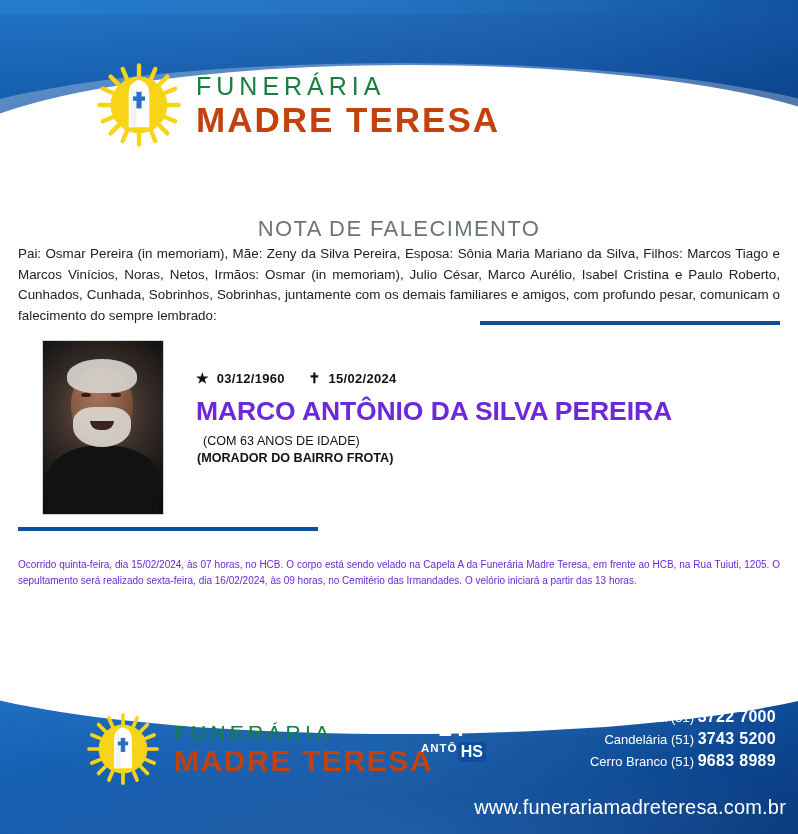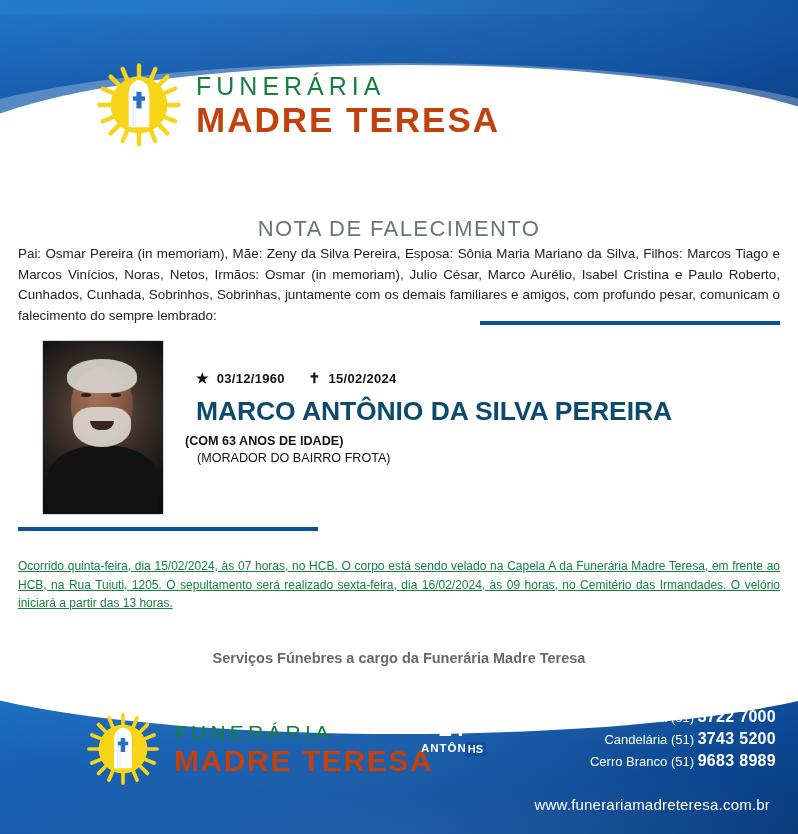--- a/index.html
+++ b/index.html
@@ -216,51 +216,50 @@
   }
   .dates .sym { font-size: 14px; }
   .dates .gap { display:inline-block; width: 16px; }
 
   .deceased-name {
     position: absolute;
     left: 196px;
     top: 396px;
     font-size: 26.5px;
     font-weight: bold;
-    color: #0c4a6e;
+    color: #6d28d9;
     letter-spacing: -0.1px;
   }
   .sub1 {
     position: absolute;
-    left: 185px;
+    left: 203px;
     top: 434px;
     font-size: 12.6px;
-    font-weight: bold;
+    font-weight: normal;
     color: #111;
   }
   .sub2 {
     position: absolute;
     left: 197px;
     top: 451px;
     font-size: 12.6px;
-    font-weight: normal;
+    font-weight: bold;
     color: #111;
   }
 
   
   .details {
     position: absolute;
     left: 18px;
     top: 557px;
     width: 762px;
-    font-size: 12px;
-    color: #15803d;
+    font-size: 10px;
+    color: #6d28d9;
     line-height: 1.55;
     text-align: justify;
-    text-decoration: underline;
   }
 
   .services {
     position: absolute;
     left: 0;
     top: 650px;
     width: 798px;
     text-align: center;
     font-size: 14.5px;
     font-weight: bold;
@@ -324,21 +323,21 @@
   .badge24 .num {
     font-size: 24px;
     font-weight: bold;
     line-height: 1;
     letter-spacing: -1px;
   }
   .badge24 .hs {
     position: absolute;
     right: 2px;
     top: 26px;
-    font-size: 11px;
+    font-size: 16px;
     font-weight: bold;
     background: #0c4f9f;
     padding: 1px 3px;
     border-radius: 2px;
   }
   .badge24 .pl {
     font-size: 11.5px;
     font-weight: bold;
     letter-spacing: 1px;
     margin-top: 2px;
@@ -367,24 +366,24 @@
     white-space: nowrap;
   }
   .phones .row .city { font-weight: normal; }
   .phones .row .num {
     font-size: 16px;
     font-weight: bold;
     letter-spacing: .3px;
   }
   .site {
     position: absolute;
-    right: 28px;
+    right: 12px;
     top: 796px;
     color: #ffffff;
-    font-size: 15px;
+    font-size: 20px;
     letter-spacing: .2px;
   }
 </style>
 </head>
 <body>
 
 <div class="page">
 
   <div class="header">
     <div class="stripe"></div>
@@ -457,21 +456,20 @@
   </div>
 
   <div class="deceased-name">MARCO ANTÔNIO DA SILVA PEREIRA</div>
   <div class="sub1">(COM 63 ANOS DE IDADE)</div>
   <div class="sub2">(MORADOR DO BAIRRO FROTA)</div>
 
   <div class="divider div-bot-dark"></div>
 
   <div class="details">Ocorrido quinta-feira, dia 15/02/2024, às 07 horas, no HCB. O corpo está sendo velado na Capela A da Funerária Madre Teresa, em frente ao HCB, na Rua Tuiuti, 1205. O sepultamento será realizado sexta-feira, dia 16/02/2024, às 09 horas, no Cemitério das Irmandades. O velório iniciará a partir das 13 horas.</div>
 
-  <div class="services">Serviços Fúnebres a cargo da Funerária Madre Teresa</div>
 
   <div class="footer">
     <div class="fsw f1"></div>
     <div class="fsw f2"></div>
     <div class="ftop"></div>
   </div>
 
   <div class="logo-wrap logo-foot">
     <div class="logo-mark">
       <svg viewBox="0 0 100 100" width="74" height="74" aria-hidden="true">

